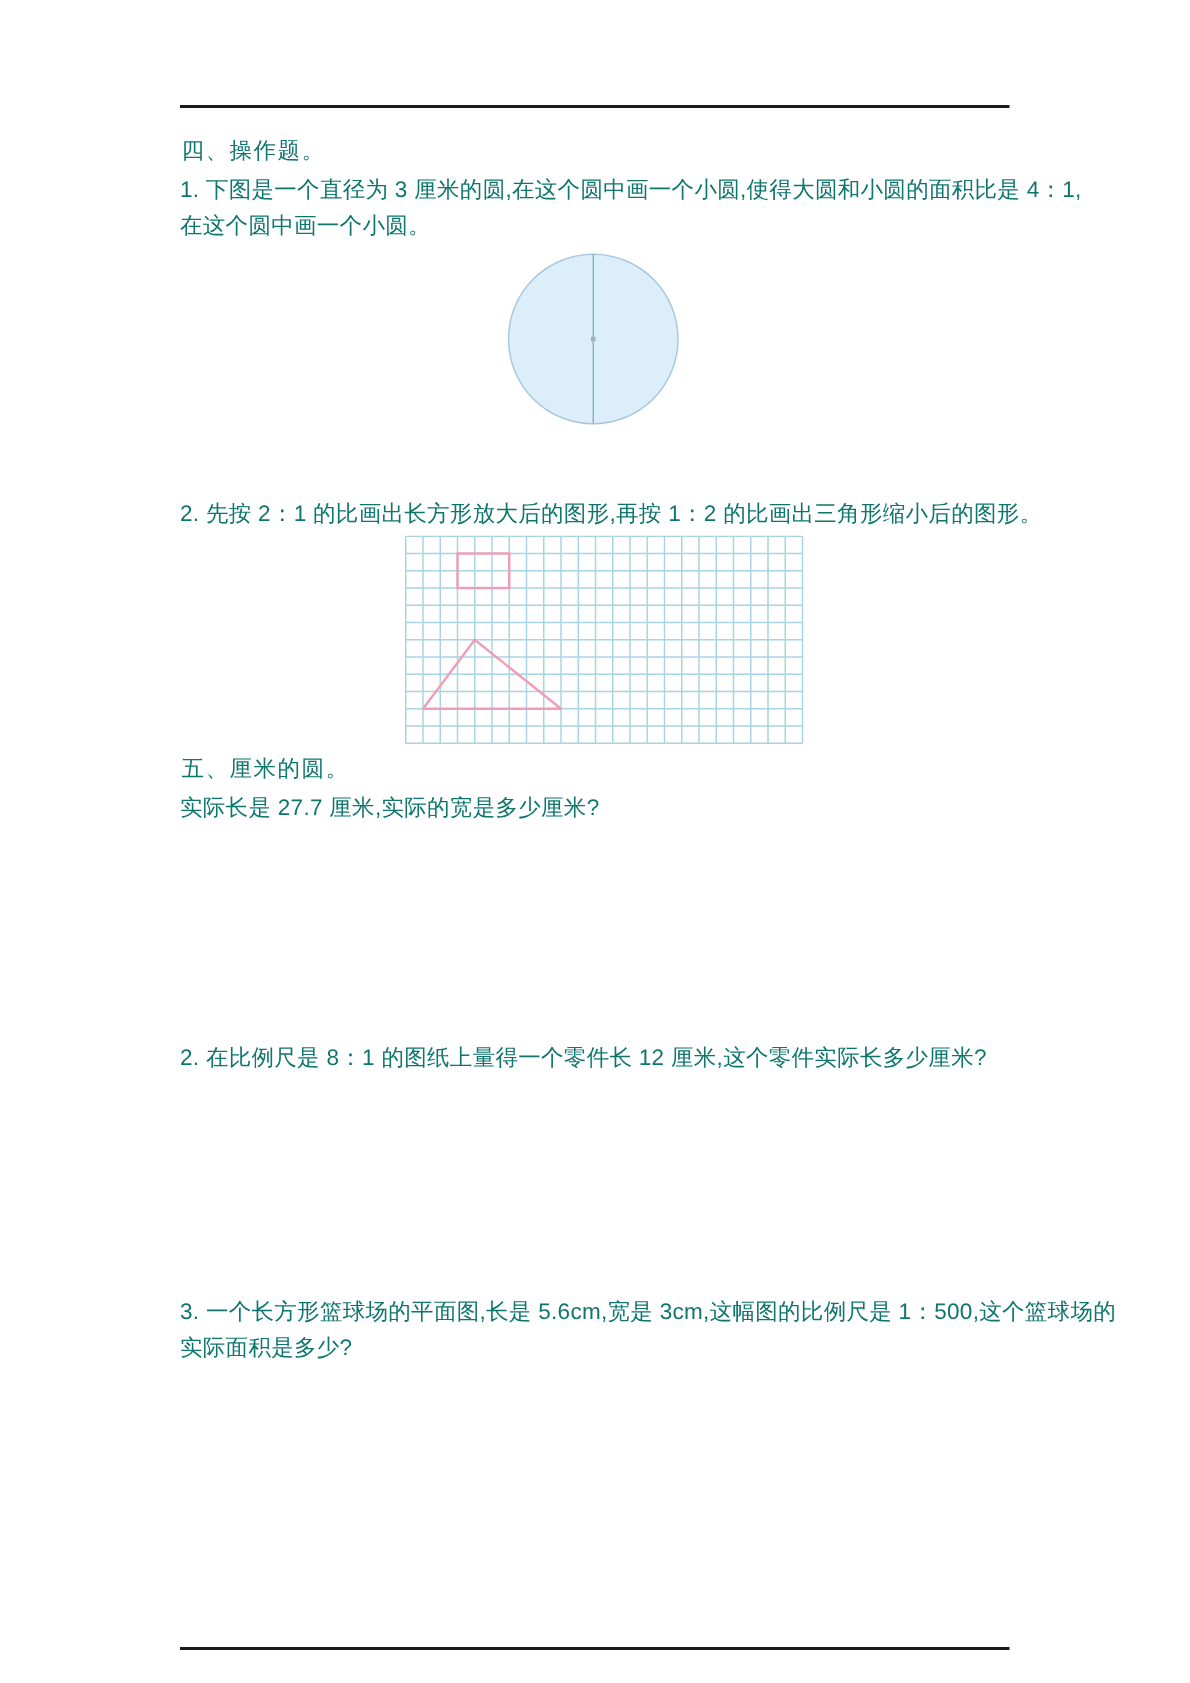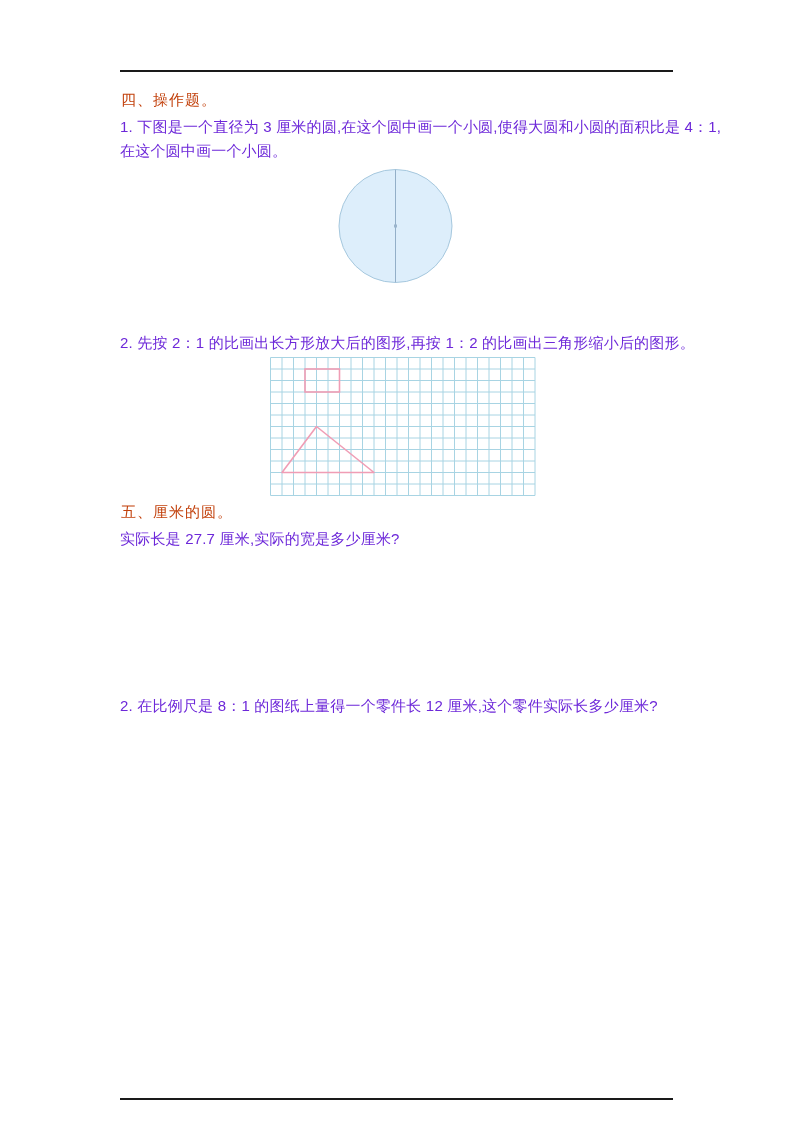--- a/index.html
+++ b/index.html
@@ -4,24 +4,24 @@
 <style>
   html,body { margin:0; padding:0; background:#ffffff; }
   .page {
     position:relative; width:793px; height:1122px; background:#ffffff;
     font-family:"Liberation Sans", sans-serif; color:#2d2d2d; overflow:hidden;
   }
   .rule { position:absolute; left:120px; width:553px; height:2px; background:#1a1a1a; }
   .rule.top { top:70px; }
   .rule.bottom { top:1098px; }
   .sec-heading {
-    position:absolute; left:121px; font-size:15px; color:#c2410c;
+    position:absolute; left:121px; font-size:15px; color:#0f766e;
     font-family:"Liberation Serif", serif; letter-spacing:1px; white-space:nowrap;
   }
-  .para { position:absolute; left:120px; width:566px; font-size:15px; color:#6d28d9; }
+  .para { position:absolute; left:120px; width:566px; font-size:15px; color:#0f766e; }
   .para .line { line-height:24px; white-space:nowrap; letter-spacing:0.2px; }
   .fig { position:absolute; }
   #grid-box { position:absolute; left:270px; top:357px; }
 </style>
 </head>
 <body>
 
 <div class="page">
 
   <div class="rule top" style="background: rgb(26, 26, 26);"></div>
@@ -54,16 +54,20 @@
   <div class="sec-heading" style="top:503px">五、厘米的圆。</div>
 
   <div class="para" style="top:527px">
     <div class="line">实际长是 27.7 厘米,实际的宽是多少厘米?</div>
   </div>
 
   <div class="para" style="top:694px">
     <div class="line">2. 在比例尺是 8：1 的图纸上量得一个零件长 12 厘米,这个零件实际长多少厘米?</div>
   </div>
 
+  <div class="para" style="top:863px">
+    <div class="line">3. 一个长方形篮球场的平面图,长是 5.6cm,宽是 3cm,这幅图的比例尺是 1：500,这个篮球场的</div>
+    <div class="line">实际面积是多少?</div>
+  </div>
 
   <div class="rule bottom" style="background: rgb(26, 26, 26);"></div>
 
 </div>
 
 </body></html>

